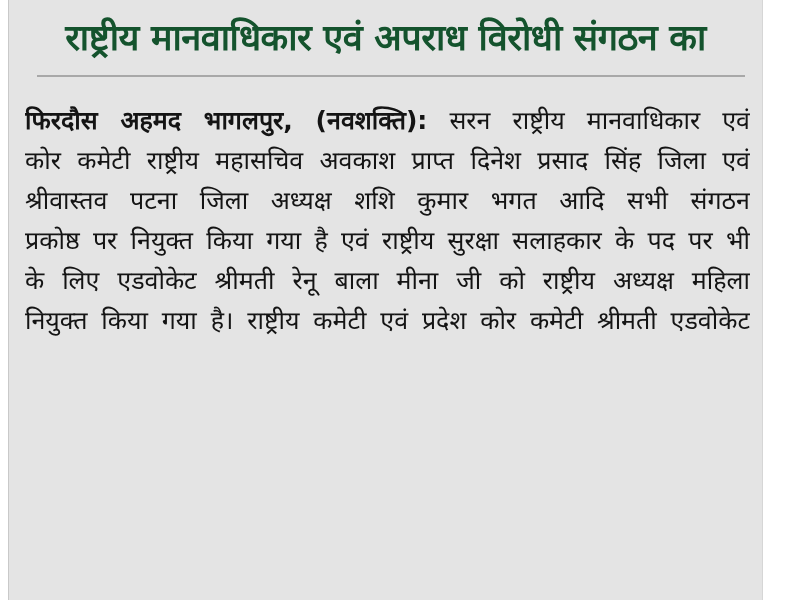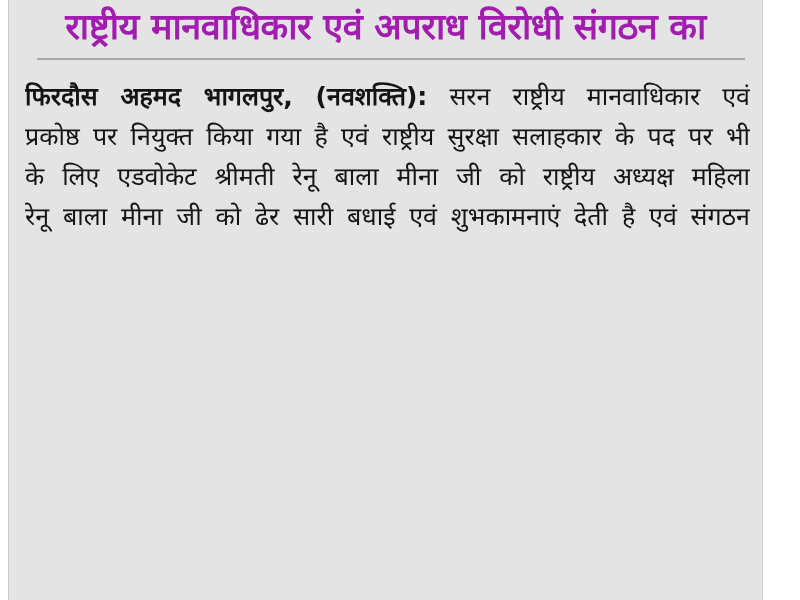--- a/index.html
+++ b/index.html
@@ -19,39 +19,39 @@
     top: 0;
     width: 755px;
     height: 600px;
     background: #e4e4e4;
     border-left: 1px solid #c9c9c9;
     border-right: 1px solid #d6d6d6;
     box-sizing: border-box;
     color: #141414;
   }
   .headline {
-    margin: 4px;
+    margin: 15px;
     text-align: center;
     font-weight: 700;
     font-size: 36px;
     line-height: 45px;
-    color: #a21caf;
+    color: #14532d;
     letter-spacing: -0.5px;
   }
   .hl-line {
     display: block;
   }
   .rule {
     width: 708px;
     height: 2px;
     background: #a8a8a8;
     margin: 9px auto 0 28px;
   }
   .body-text {
-    margin: 17px 12px 0 16px;
+    margin: 24px 12px 0 16px;
     font-size: 25px;
     line-height: 40px;
     color: #141414;
   }
   .line {
     text-align: justify;
     text-align-last: justify;
     white-space: nowrap;
     overflow: hidden;
   }
@@ -68,18 +68,20 @@
 <div class="clipping">
 
   <h1 class="headline">
     <span class="hl-line">राष्ट्रीय मानवाधिकार एवं अपराध विरोधी संगठन का</span>
   </h1>
 
   <div class="rule"></div>
 
   <div class="body-text">
     <div class="line"><span class="lead">फिरदौस अहमद भागलपुर, (नवशक्ति):</span> <span>सरन राष्ट्रीय मानवाधिकार एवं</span></div>
+    <div class="line">कोर कमेटी राष्ट्रीय महासचिव अवकाश प्राप्त दिनेश प्रसाद सिंह जिला एवं</div>
+    <div class="line">श्रीवास्तव पटना जिला अध्यक्ष शशि कुमार भगत आदि सभी संगठन</div>
     <div class="line">प्रकोष्ठ पर नियुक्त किया गया है एवं राष्ट्रीय सुरक्षा सलाहकार के पद पर भी</div>
     <div class="line">के लिए एडवोकेट श्रीमती रेनू बाला मीना जी को राष्ट्रीय अध्यक्ष महिला</div>
-    <div class="line">रेनू बाला मीना जी को ढेर सारी बधाई एवं शुभकामनाएं देती है एवं संगठन</div>
+    <div class="line">नियुक्त किया गया है। राष्ट्रीय कमेटी एवं प्रदेश कोर कमेटी श्रीमती एडवोकेट</div>
   </div>
 
 </div>
 
 </body></html>

